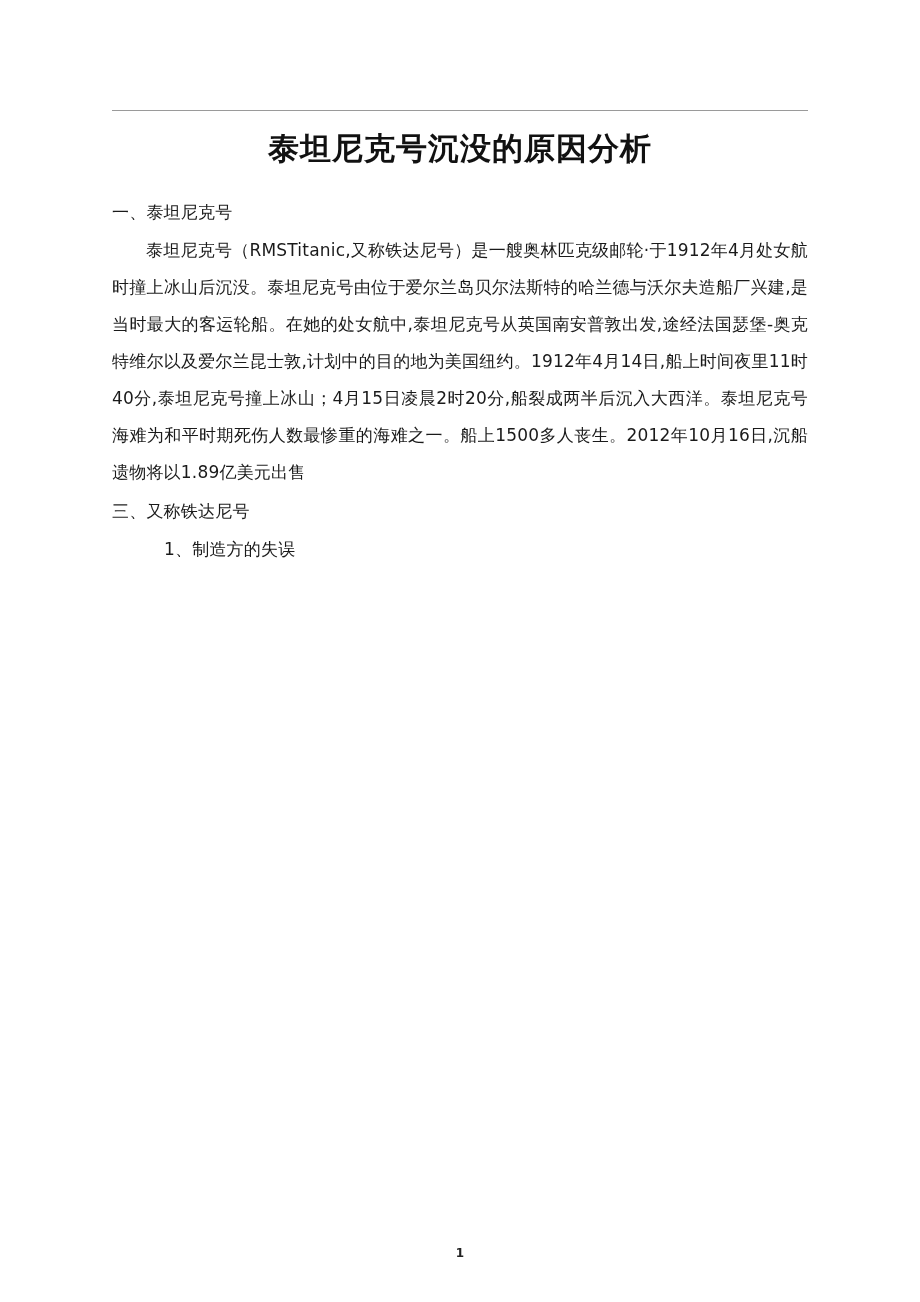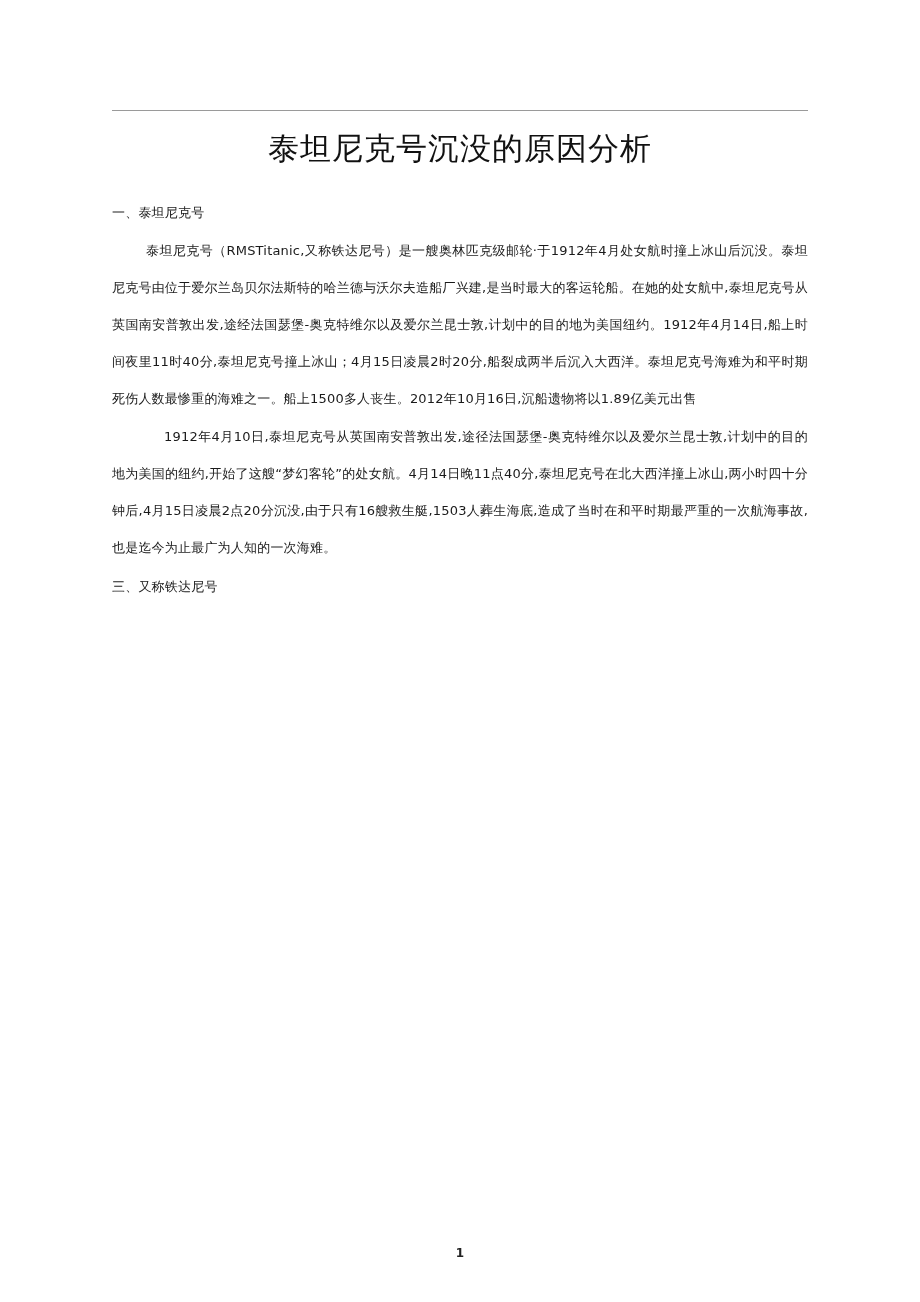--- a/index.html
+++ b/index.html
@@ -26,31 +26,31 @@
     left: 112px;
     right: 112px;
     top: 110px;
     border-top: 1px solid #9a9a9a;
   }
   .doc-title {
     margin: 0;
     padding-top: 128px;
     text-align: center;
     font-size: 31px;
-    font-weight: 400;
+    font-weight: 700;
     letter-spacing: 1px;
     color: #111;
     line-height: 1.3;
   }
   .body-block {
     margin-top: 26px;
   }
   p {
     margin: 0 0 1px 0;
-    font-size: 13px;
+    font-size: 17px;
     line-height: 37px;
     color: #1a1a1a;
     letter-spacing: 0.2px;
     text-align: justify;
     text-justify: inter-ideograph;
   }
   p.heading {
     margin-top: 2px;
   }
   p.indent1 {
@@ -75,19 +75,19 @@
 
 <div class="page">
 
   <div class="header-rule"></div>
 
   <h1 class="doc-title">泰坦尼克号沉没的原因分析</h1>
 
   <div class="body-block">
     <p class="heading">一、泰坦尼克号</p>
     <p class="indent1">泰坦尼克号（RMSTitanic,又称铁达尼号）是一艘奥林匹克级邮轮·于1912年4月处女航时撞上冰山后沉没。泰坦尼克号由位于爱尔兰岛贝尔法斯特的哈兰德与沃尔夫造船厂兴建,是当时最大的客运轮船。在她的处女航中,泰坦尼克号从英国南安普敦出发,途经法国瑟堡-奥克特维尔以及爱尔兰昆士敦,计划中的目的地为美国纽约。1912年4月14日,船上时间夜里11时40分,泰坦尼克号撞上冰山；4月15日凌晨2时20分,船裂成两半后沉入大西洋。泰坦尼克号海难为和平时期死伤人数最惨重的海难之一。船上1500多人丧生。2012年10月16日,沉船遗物将以1.89亿美元出售</p>
-    <p class="indent2">1912年4月10日,泰坦尼克号从英国南安普敦出发,途径法国瑟堡-奥克特维尔以及爱尔兰昆士敦,计划中的目的地为美国的纽约,开始了这艘“梦幻客轮”的处女航。4月14日晚11点40分,泰坦尼克号在北大西洋撞上冰山,两小时四十分钟后,4月15日凌晨2点20分沉没,由于只有16艘救生艇,1503人葬生海底,造成了当时在和平时期最严重的一次航海事故,也是迄今为止最广为人知的一次海难。</p>
     <p class="heading">三、又称铁达尼号</p>
+    <p class="indent2">1、制造方的失误</p>
   </div>
 
   <div class="page-number">1</div>
 
 </div>
 
 </body></html>

